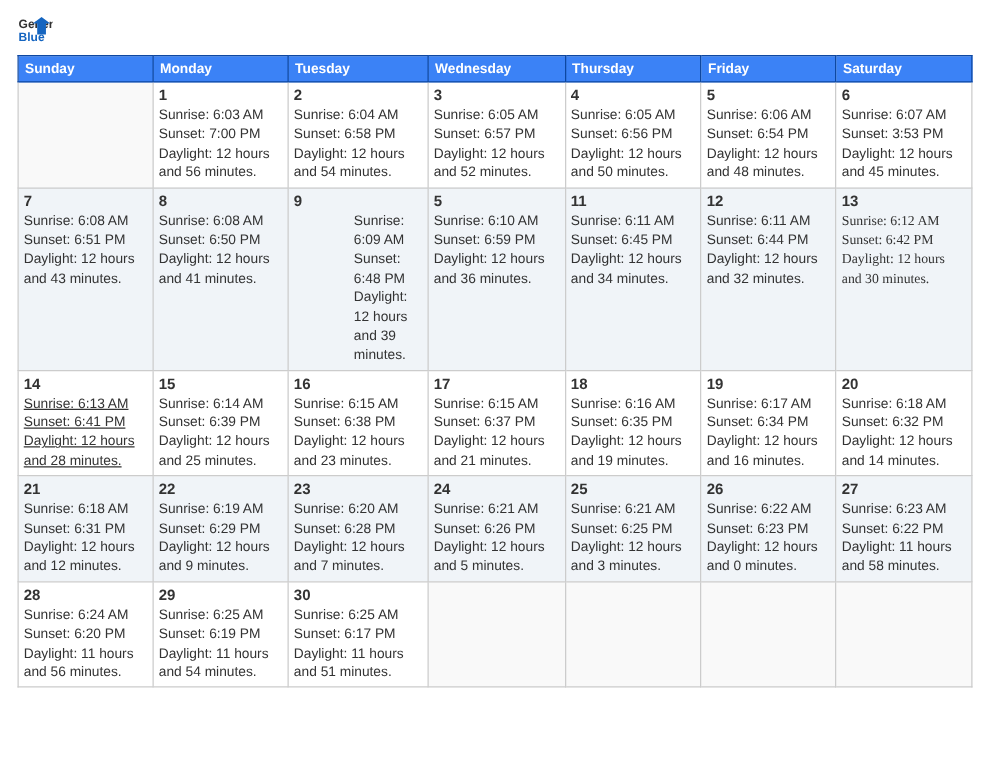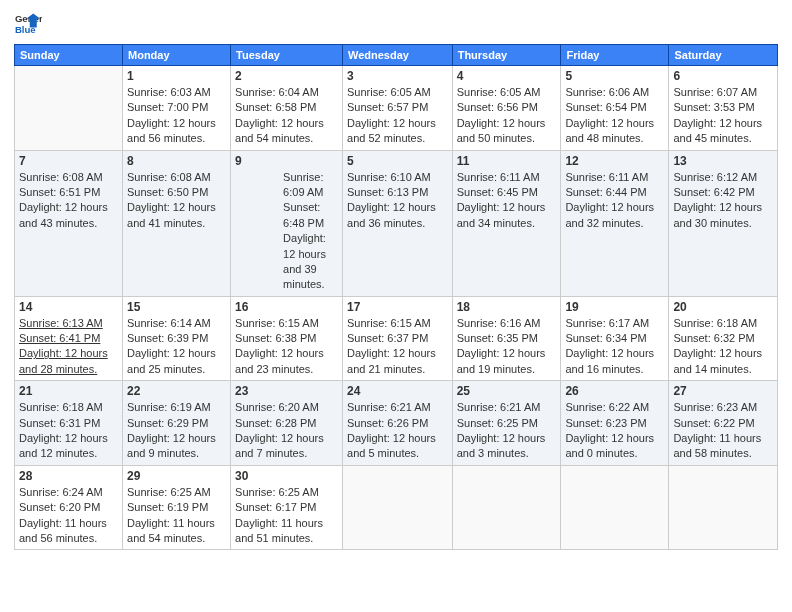--- a/index.html
+++ b/index.html
@@ -177,41 +177,41 @@
           <td>
             <div class="day-num">9</div>
             <div class="day-info" style="white-space: pre-line; margin-left: 48px;">Sunrise: 6:09 AM
 Sunset: 6:48 PM
 Daylight: 12 hours
 and 39 minutes.</div>
           </td>
           <td>
             <div class="day-num">5</div>
             <div class="day-info" style="white-space: pre-line;">Sunrise: 6:10 AM
-Sunset: 6:13 PM
+Sunset: 6:59 PM
 Daylight: 12 hours
 and 36 minutes.</div>
           </td>
           <td>
             <div class="day-num">11</div>
             <div class="day-info" style="white-space: pre-line;">Sunrise: 6:11 AM
 Sunset: 6:45 PM
 Daylight: 12 hours
 and 34 minutes.</div>
           </td>
           <td>
             <div class="day-num">12</div>
             <div class="day-info" style="white-space: pre-line;">Sunrise: 6:11 AM
 Sunset: 6:44 PM
 Daylight: 12 hours
 and 32 minutes.</div>
           </td>
           <td>
             <div class="day-num">13</div>
-            <div class="day-info" style="white-space: pre-line;">Sunrise: 6:12 AM
+            <div class="day-info" style="white-space: pre-line; font-family: Liberation Serif, serif;">Sunrise: 6:12 AM
 Sunset: 6:42 PM
 Daylight: 12 hours
 and 30 minutes.</div>
           </td>
         </tr>
         <tr>
           <td>
             <div class="day-num">14</div>
             <div class="day-info" style="white-space: pre-line; text-decoration: underline;">Sunrise: 6:13 AM
 Sunset: 6:41 PM

